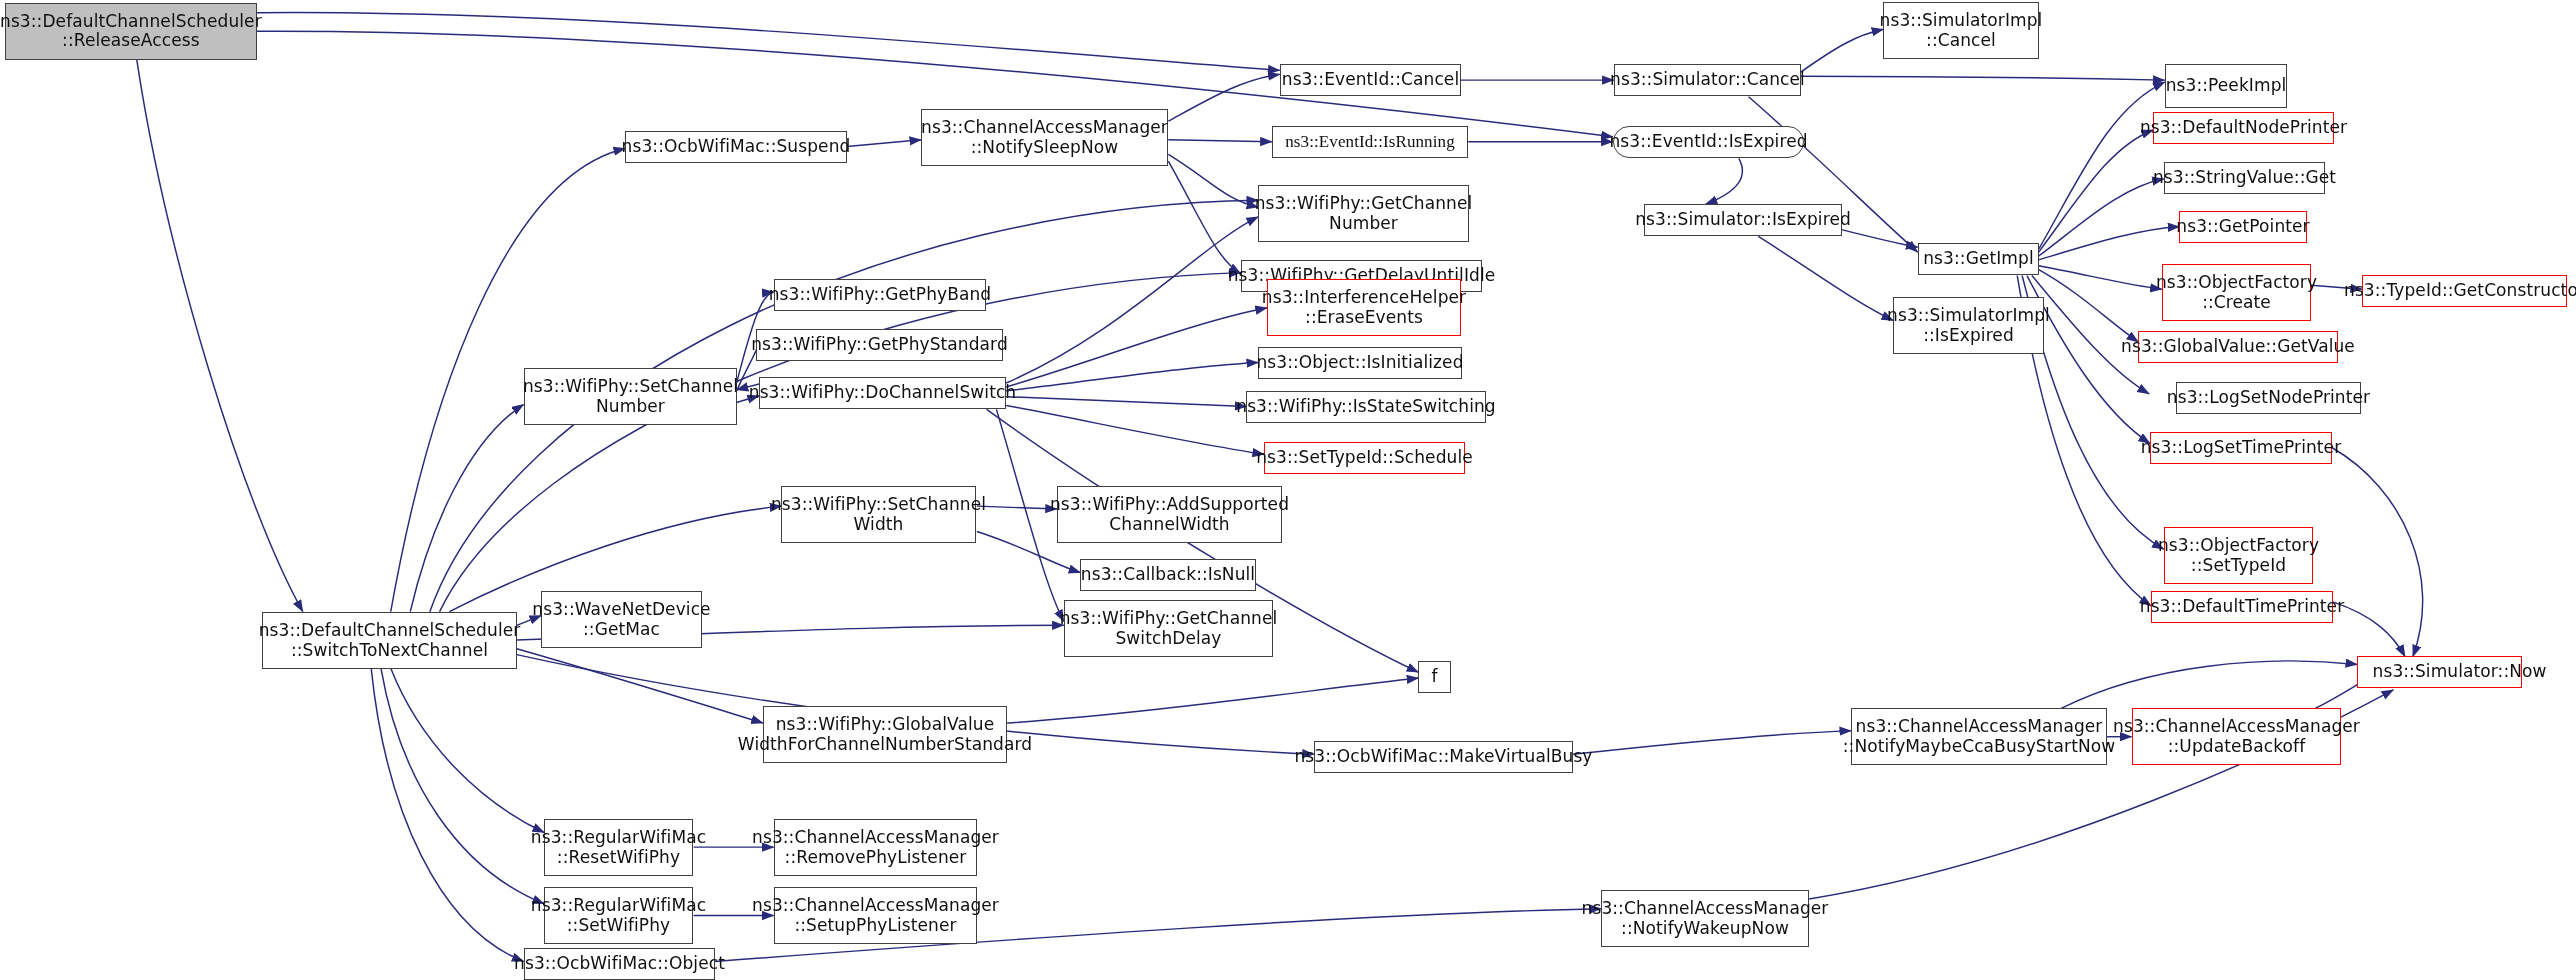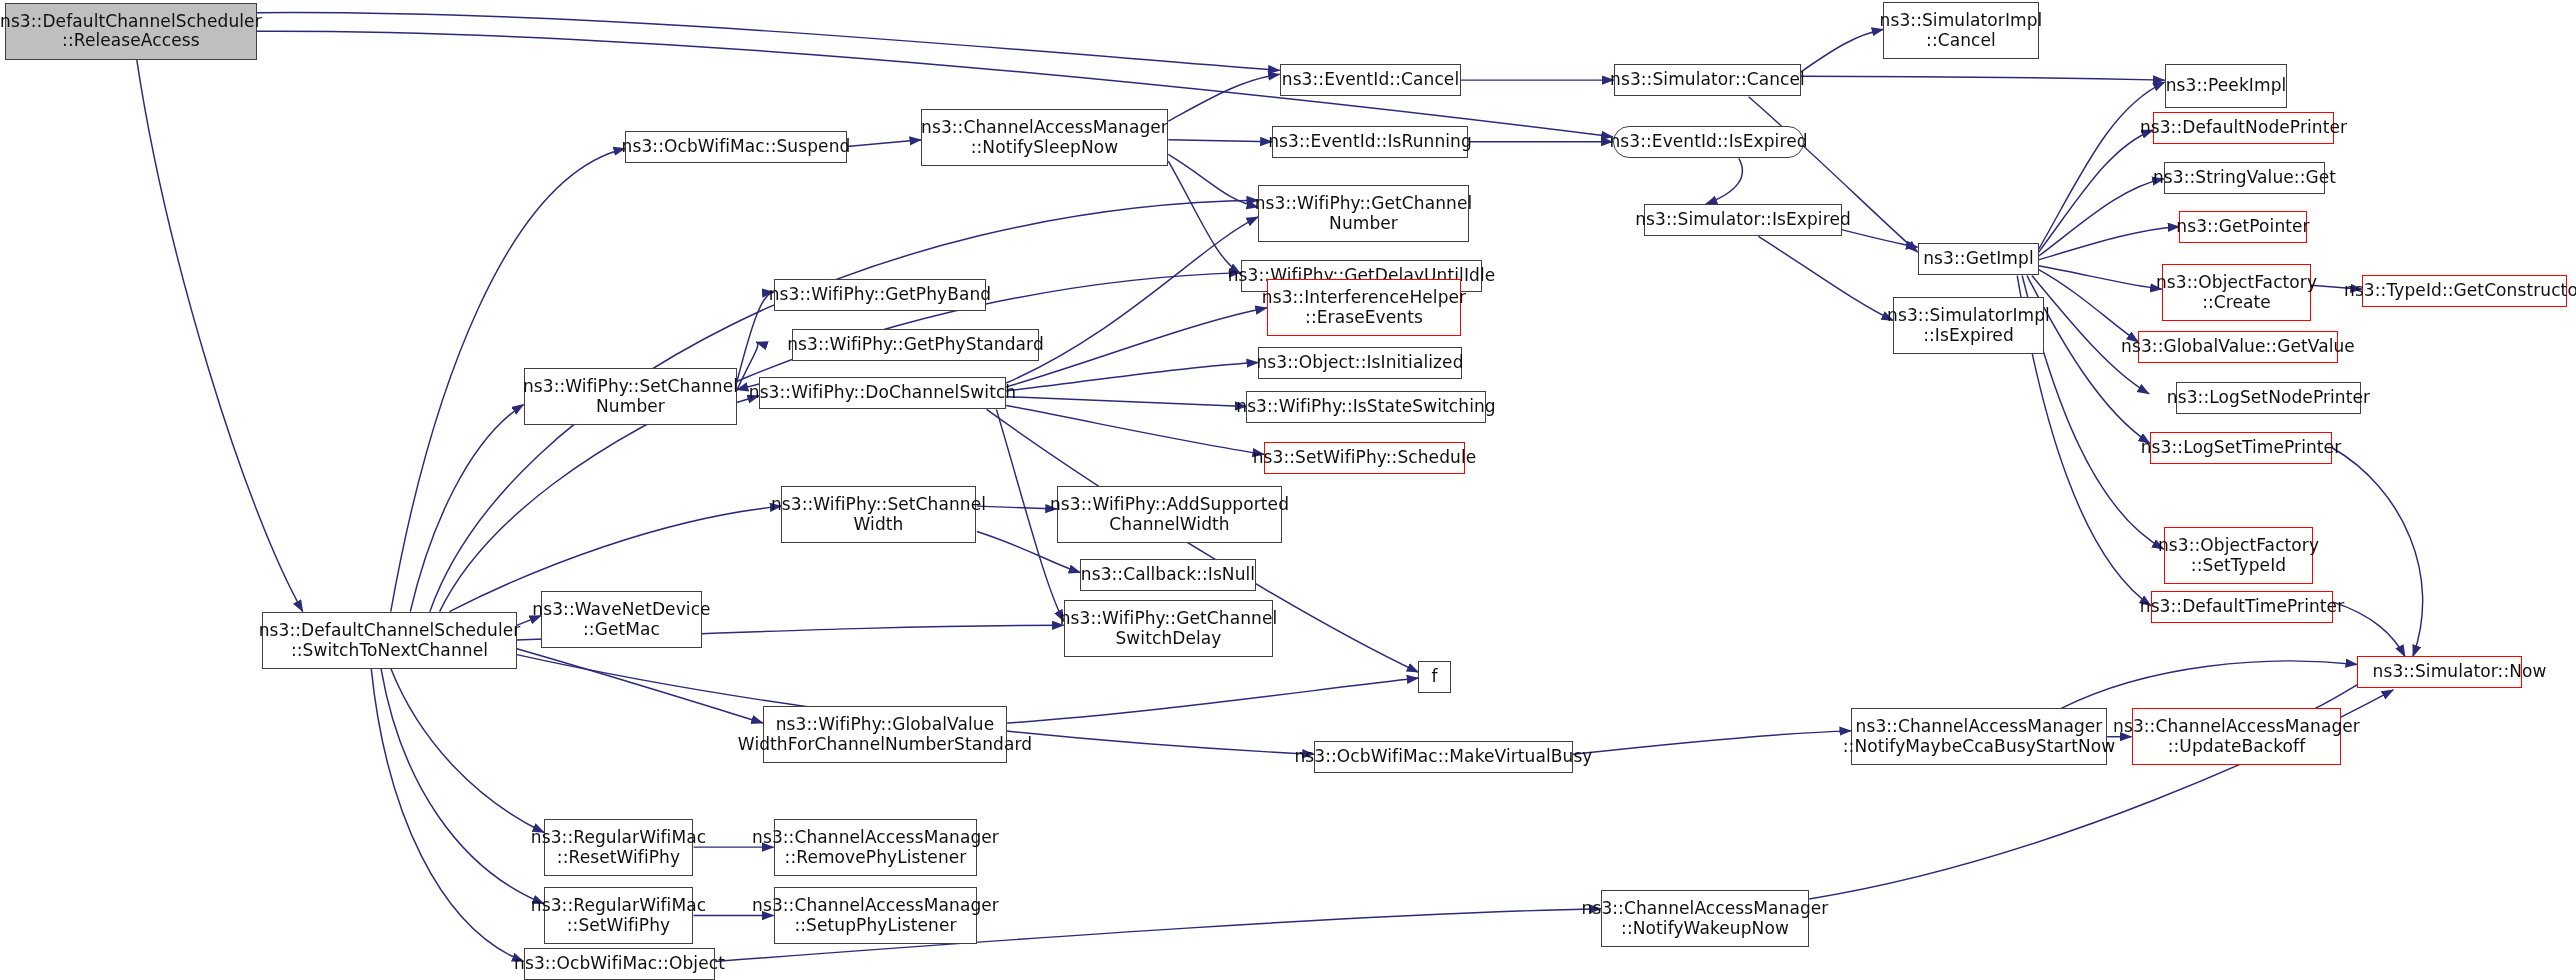--- a/index.html
+++ b/index.html
@@ -90,32 +90,32 @@
         <path d="M 529 670 C 800 730 1100 760 1345 772" fill="none" stroke="#2a2a7a" stroke-width="1.5" marker-end="url(#arrow)"></path>
       </g>
   </svg>
   <div id="node-layer">
       <div class="node root" style="left: 4.9px; top: 2.9px; width: 252px; height: 57px;">ns3::DefaultChannelScheduler
 ::ReleaseAccess</div>
       <div class="node thick" style="left: 625px; top: 131px; width: 222px; height: 32px;">ns3::OcbWifiMac::Suspend</div>
       <div class="node thick" style="left: 921px; top: 109px; width: 247px; height: 57px;">ns3::ChannelAccessManager
 ::NotifySleepNow</div>
       <div class="node thick" style="left: 1280px; top: 64px; width: 181px; height: 32px;">ns3::EventId::Cancel</div>
-      <div class="node thick" style="left: 1272px; top: 126px; width: 196px; height: 32px;">ns3::EventId::IsRunning</div>
+      <div class="node thick" style="left: 1272px; top: 126px; width: 196px; height: 32px; font-family: Liberation Serif, serif;">ns3::EventId::IsRunning</div>
       <div class="node thick" style="left: 1613px; top: 126px; width: 191px; height: 32px; border-radius: 16px;">ns3::EventId::IsExpired</div>
       <div class="node thick" style="left: 1258px; top: 185px; width: 211px; height: 57px;">ns3::WifiPhy::GetChannel
 Number</div>
       <div class="node thick" style="left: 1241px; top: 260px; width: 241px; height: 32px;">ns3::WifiPhy::GetDelayUntilIdle</div>
       <div class="node red" style="left: 1267px; top: 279px; width: 194px; height: 57px;">ns3::InterferenceHelper
 ::EraseEvents</div>
       <div class="node thick" style="left: 1258px; top: 347px; width: 204px; height: 32px;">ns3::Object::IsInitialized</div>
       <div class="node thick" style="left: 1246px; top: 391px; width: 240px; height: 32px;">ns3::WifiPhy::IsStateSwitching</div>
-      <div class="node red" style="left: 1264px; top: 442px; width: 201px; height: 32px;">ns3::SetWifiPhy::Schedule</div>
+      <div class="node red" style="left: 1264px; top: 442px; width: 201px; height: 32px;">ns3::SetTypeId::Schedule</div>
       <div class="node thick" style="left: 774px; top: 279px; width: 212px; height: 32px;">ns3::WifiPhy::GetPhyBand</div>
-      <div class="node thick" style="left: 756px; top: 329px; width: 247px; height: 32px; margin-left: 36px;">ns3::WifiPhy::GetPhyStandard</div>
+      <div class="node thick" style="left: 756px; top: 329px; width: 247px; height: 32px;">ns3::WifiPhy::GetPhyStandard</div>
       <div class="node thick" style="left: 524px; top: 368px; width: 213px; height: 57px;">ns3::WifiPhy::SetChannel
 Number</div>
       <div class="node thick" style="left: 759px; top: 377px; width: 247px; height: 32px;">ns3::WifiPhy::DoChannelSwitch</div>
       <div class="node thick" style="left: 781px; top: 486px; width: 195px; height: 57px;">ns3::WifiPhy::SetChannel
 Width</div>
       <div class="node thick" style="left: 1057px; top: 486px; width: 225px; height: 57px;">ns3::WifiPhy::AddSupported
 ChannelWidth</div>
       <div class="node thick" style="left: 1080px; top: 559px; width: 176px; height: 32px;">ns3::Callback::IsNull</div>
       <div class="node thick" style="left: 1064px; top: 600px; width: 209px; height: 57px;">ns3::WifiPhy::GetChannel
 SwitchDelay</div>

